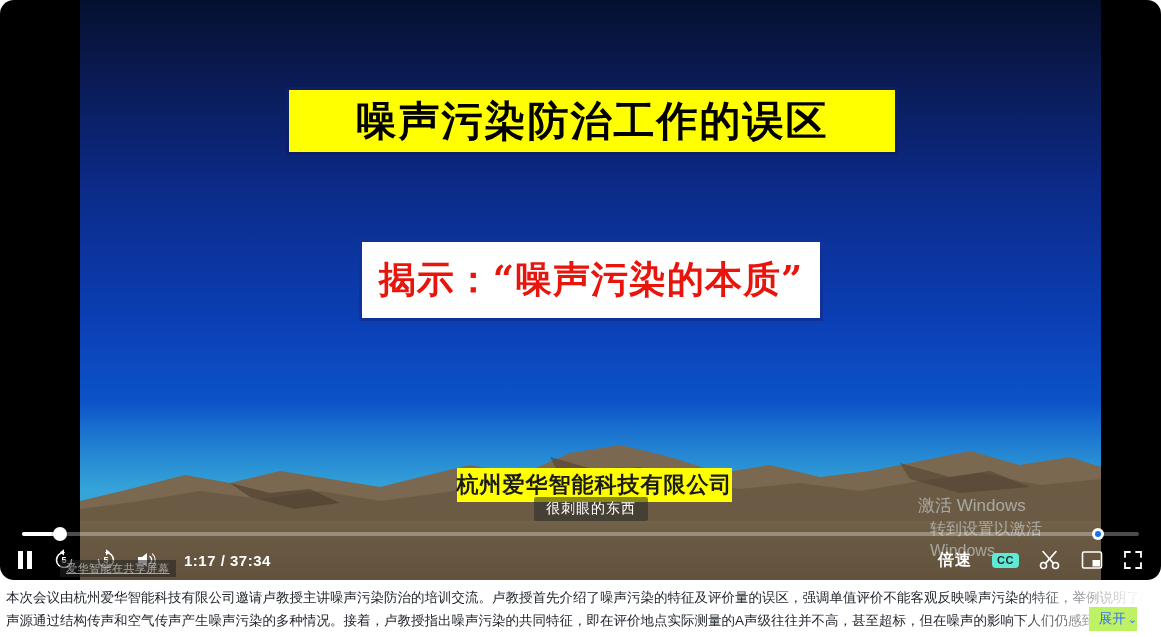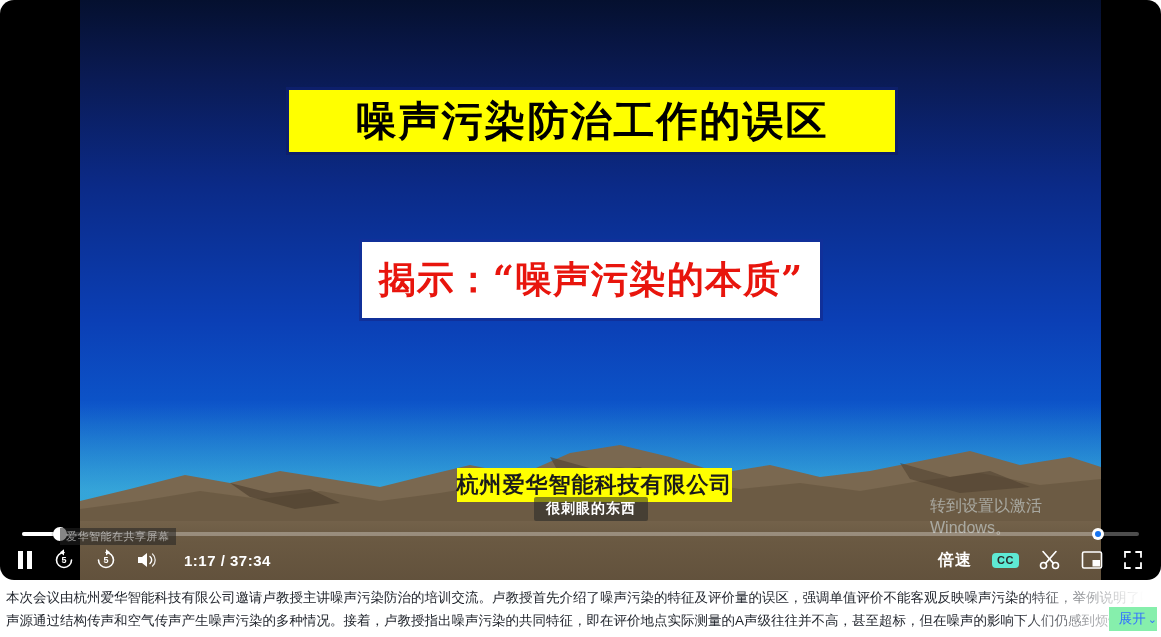--- a/index.html
+++ b/index.html
@@ -72,21 +72,21 @@
   }
   #company-text{
     font-family:"DejaVu Serif","Liberation Serif",serif;
     font-size:22px; font-weight:700; color:#1b1b1b; white-space:nowrap; letter-spacing:1px;
   }
 
   
   #tooltip{
     position:absolute; left:454px; top:497px; padding:3px 12px;
     background:rgba(40,40,40,.55); color:#fff; border-radius:2px;
-    font-size:14px; font-weight:700; letter-spacing:1px; white-space:nowrap;
+    font-size:14px; font-weight:400; letter-spacing:1px; white-space:nowrap;
   }
 
   
   #slide-date{
     position:absolute; left:0; right:0; top:530px; text-align:center;
     font-family:"DejaVu Serif","Liberation Serif",serif;
     font-size:22px; color:#e8e2d6; letter-spacing:2px;
     text-shadow:0 1px 2px rgba(0,0,0,.45);
   }
 
@@ -144,39 +144,39 @@
     letter-spacing:.5px;
   }
   .seek-num{
     position:absolute; left:50%; top:52%; transform:translate(-50%,-50%);
     font-size:9px; font-weight:700; color:#fff;
   }
   .seek-wrap{ position:relative; width:24px; height:24px; }
 
   
   #share-watermark{
-    position:absolute; left:60px; top:528px;
+    position:absolute; left:60px; top:560px;
     background:rgba(35,35,35,.55); color:rgba(255,255,255,.55);
-    font-size:11px; padding:1px 6px; white-space:nowrap; letter-spacing:.5px;
+    font-size:11px; padding:1px 6px; white-space:nowrap; letter-spacing:.5px;text-decoration:underline;
   }
 
   
   #description{
     position:absolute; left:0; top:586px; width:1161px; height:51px;
     color:#1d2129; font-size:13.5px; line-height:23px;
     padding:0 6px;
   }
   #desc-text{
     display:block; max-height:46px; overflow:hidden;
     -webkit-mask-image:linear-gradient(90deg,#000 88%,transparent 99%);
             mask-image:linear-gradient(90deg,#000 88%,transparent 99%);
   }
   #expand-btn{
-    position:absolute; right:4px; bottom:6px;
-    color:#3370ff; font-size:13.5px; cursor:pointer; background:#86efac;
+    position:absolute; right:24px; bottom:6px;
+    color:#3370ff; font-size:13.5px; cursor:pointer; background:#bef264;
     padding-left:10px; white-space:nowrap;
   }
   #expand-btn .chev{ font-size:11px; margin-left:2px; }
 </style>
 </head>
 <body>
 
 <div id="player">
 
   <div id="video-frame">
@@ -205,20 +205,21 @@
     </div>
 
     <div id="company-box">
       <span id="company-text">杭州爱华智能科技有限公司</span>
     </div>
 
     <div id="tooltip">很刺眼的东西</div>
 
 
     <div id="win-activate">
+      <div class="wa-title">激活 Windows</div>
       <div class="wa-sub">转到设置以激活 Windows。</div>
     </div>
   </div>
 
   <div id="controls">
 
     <div id="progress-track" style="pointer-events:auto;">
       <div id="progress-fill" style="width: 3.4%;"></div>
       <div id="progress-handle" style="left: 3.4%;"></div>
       <div id="chapter-dot" style="left: 96.3%;">

